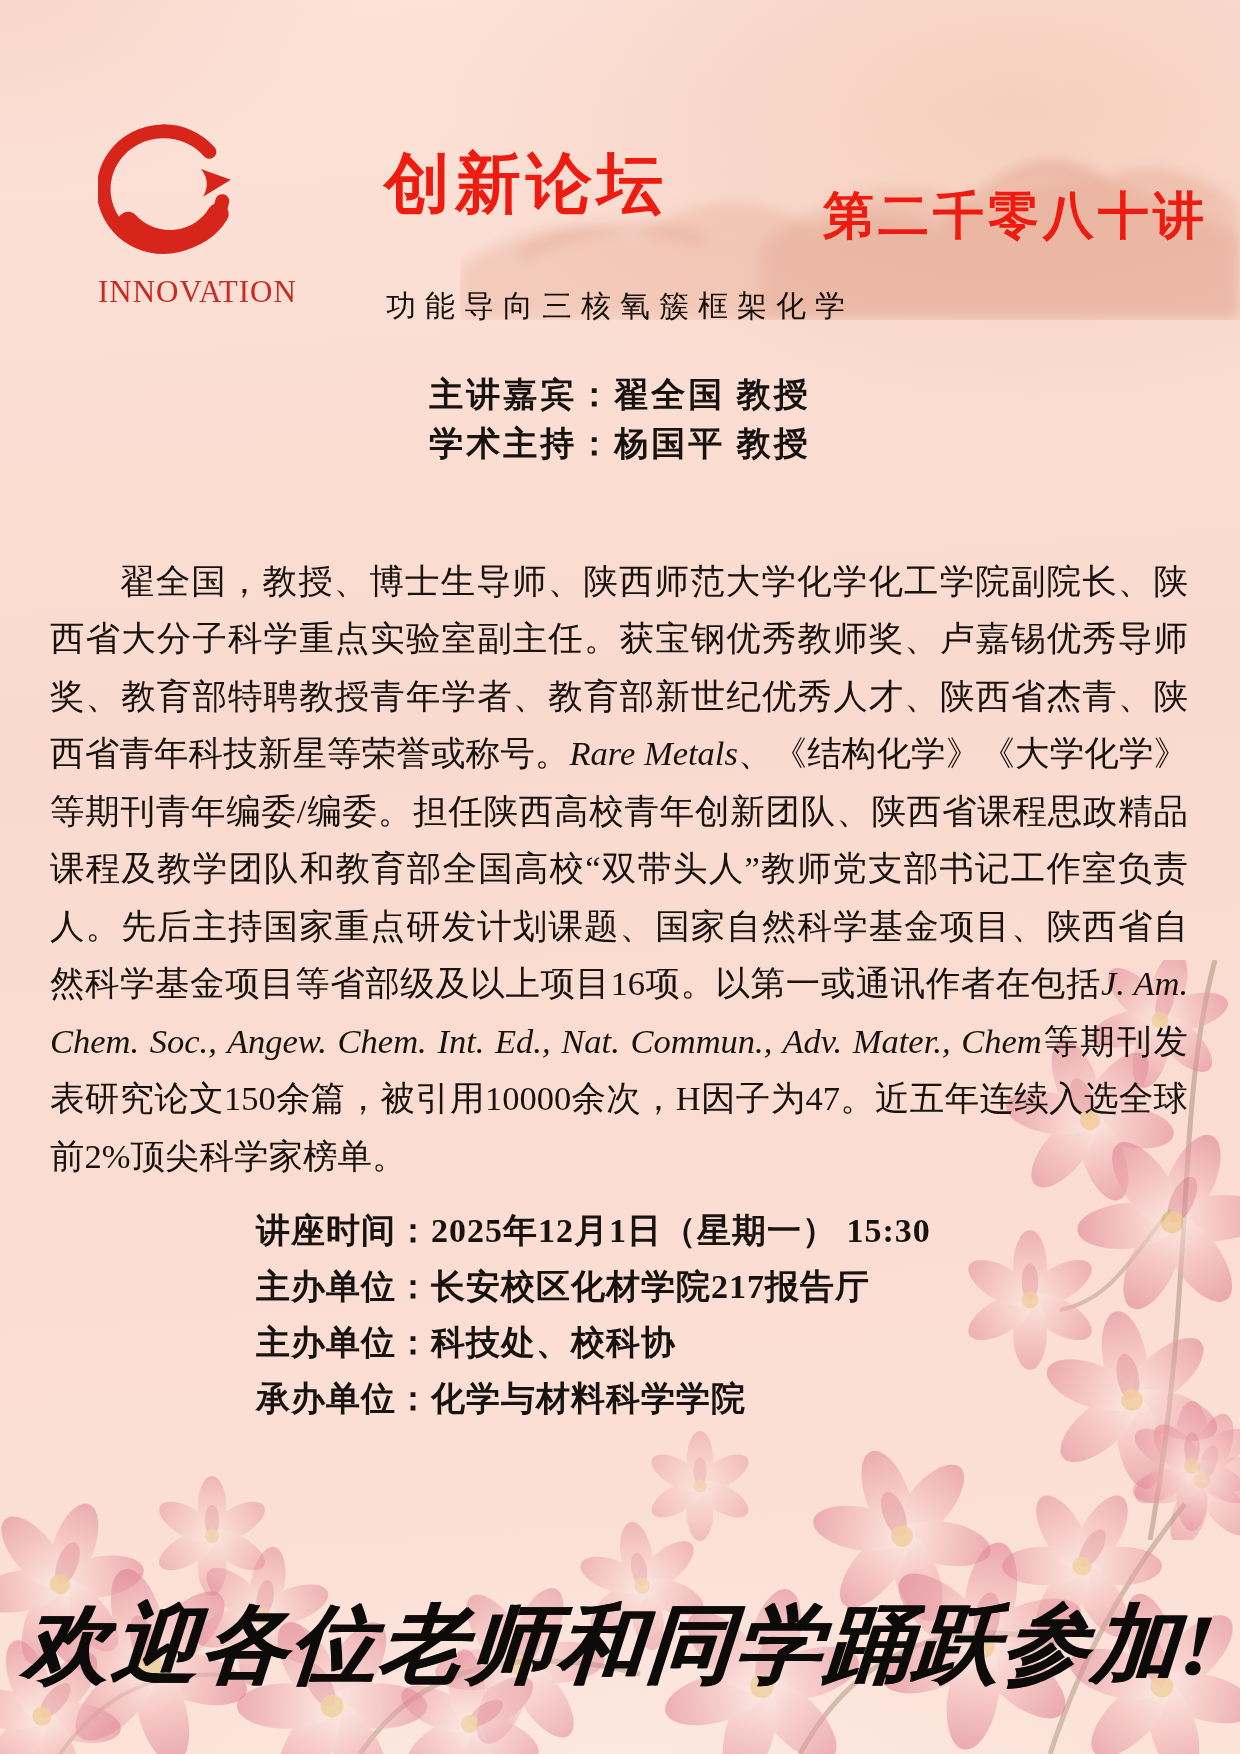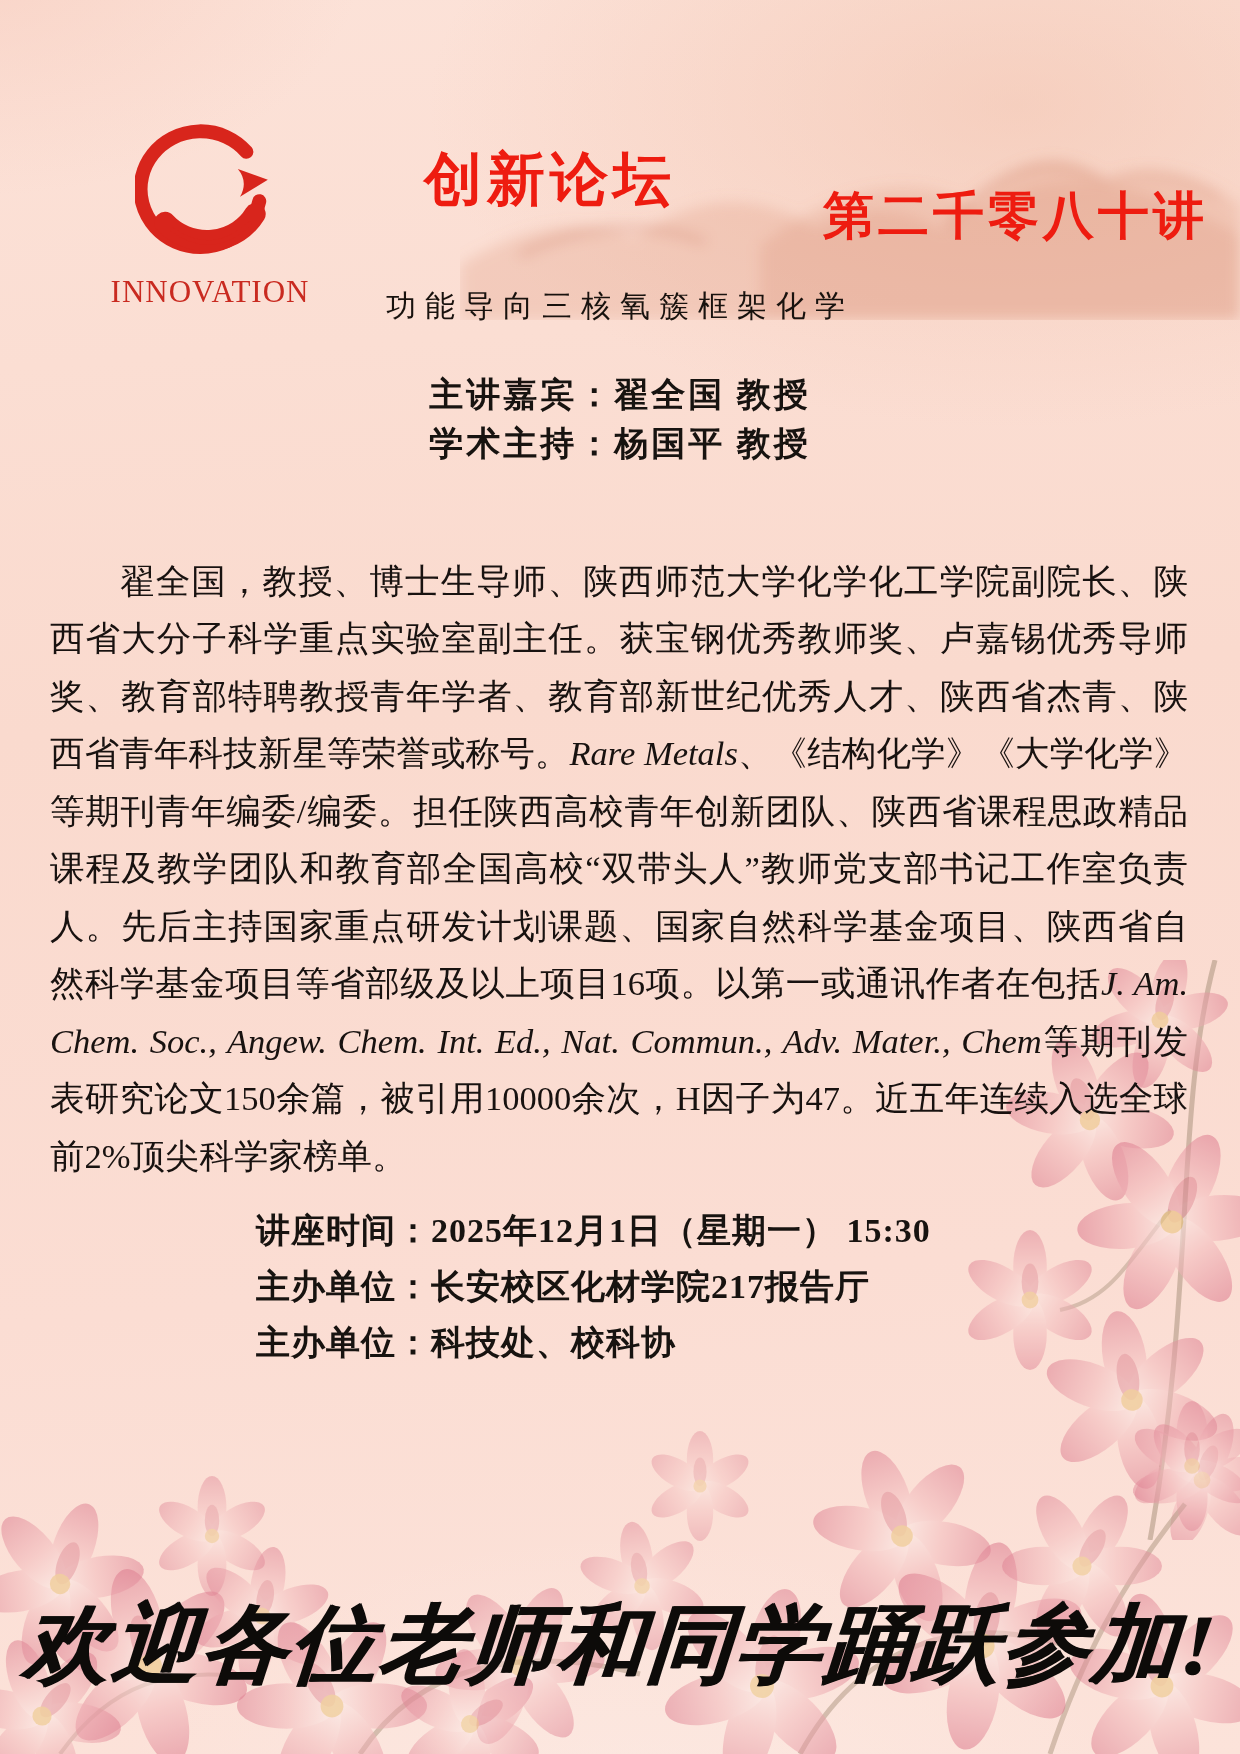--- a/index.html
+++ b/index.html
@@ -11,24 +11,24 @@
     color:#171310;
     font-family:"Liberation Serif", serif;
     background:
       radial-gradient(950px 520px at 82% 6%, rgba(240,190,168,0.50), rgba(240,190,168,0) 62%),
       radial-gradient(700px 420px at -2% -2%, rgba(246,201,186,0.55), rgba(246,201,186,0) 55%),
       radial-gradient(900px 600px at 50% 108%, rgba(252,238,232,0.65), rgba(252,238,232,0) 60%),
       linear-gradient(176deg,#fce2d8 0%, #fadace 40%, #fbddd3 72%, #fce3da 100%);
   }
   .abs{position:absolute;}
   
-  .logo-block{left:98px;top:124px;width:224px;text-align:center;}
+  .logo-block{left:98px;top:124px;width:224px;}
   .brand-name{display:block;margin-top:-4px;font-size:31px;letter-spacing:1px;color:#c92a20;font-weight:400;}
   .forum-title{left:384px;top:150px;font-family:"Liberation Sans",sans-serif;font-weight:700;
-    font-size:58px;line-height:1;color:#ee1c10;letter-spacing:5px;margin-left:40px;}
+    font-size:66px;line-height:1;color:#ee1c10;letter-spacing:5px;}
   .lecture-number{left:775px;top:190px;font-family:"Liberation Sans",sans-serif;font-weight:700;
     font-size:51px;line-height:1;color:#ee1c10;letter-spacing:4px;margin-left:48px;}
   
   .lecture-title{left:0;right:0;top:288px;text-align:center;font-size:30px;line-height:1.2;
     font-weight:400;letter-spacing:9px;color:#18120e;}
   .speaker-line{left:0;right:0;top:372px;text-align:center;font-size:34px;font-weight:700;letter-spacing:3px;}
   .host-line{left:0;right:0;top:421px;text-align:center;font-size:34px;font-weight:700;letter-spacing:3px;}
   
   .bio{left:50px;right:52px;top:518px;font-size:34.5px;line-height:57.5px;
     text-align:justify;text-indent:70px;color:#181210;}
@@ -142,17 +142,20 @@
   <div class="abs details">
     <div class="detail-row">
       <span>讲座时间：</span><span>2025年12月1日（星期一）  15:30</span>
     </div>
     <div class="detail-row">
       <span>主办单位：</span><span>长安校区化材学院217报告厅</span>
     </div>
     <div class="detail-row">
       <span>主办单位：</span><span>科技处、校科协</span>
     </div>
+    <div class="detail-row">
+      <span>承办单位：</span><span>化学与材料科学学院</span>
+    </div>
   </div>
 
   <div class="abs welcome-banner">欢迎各位老师和同学踊跃参加!</div>
 
 </div>
 
 </body></html>

